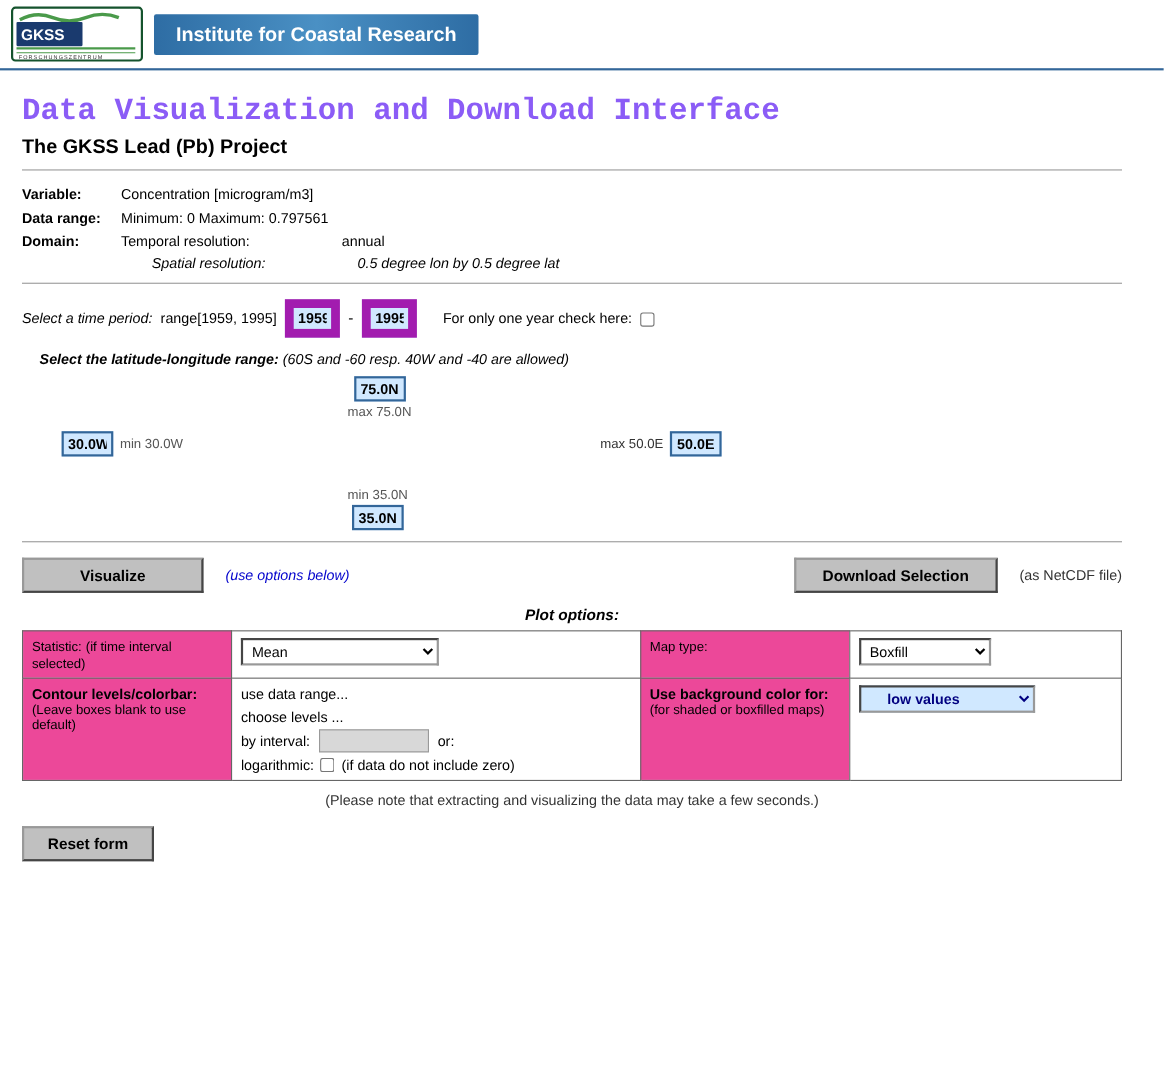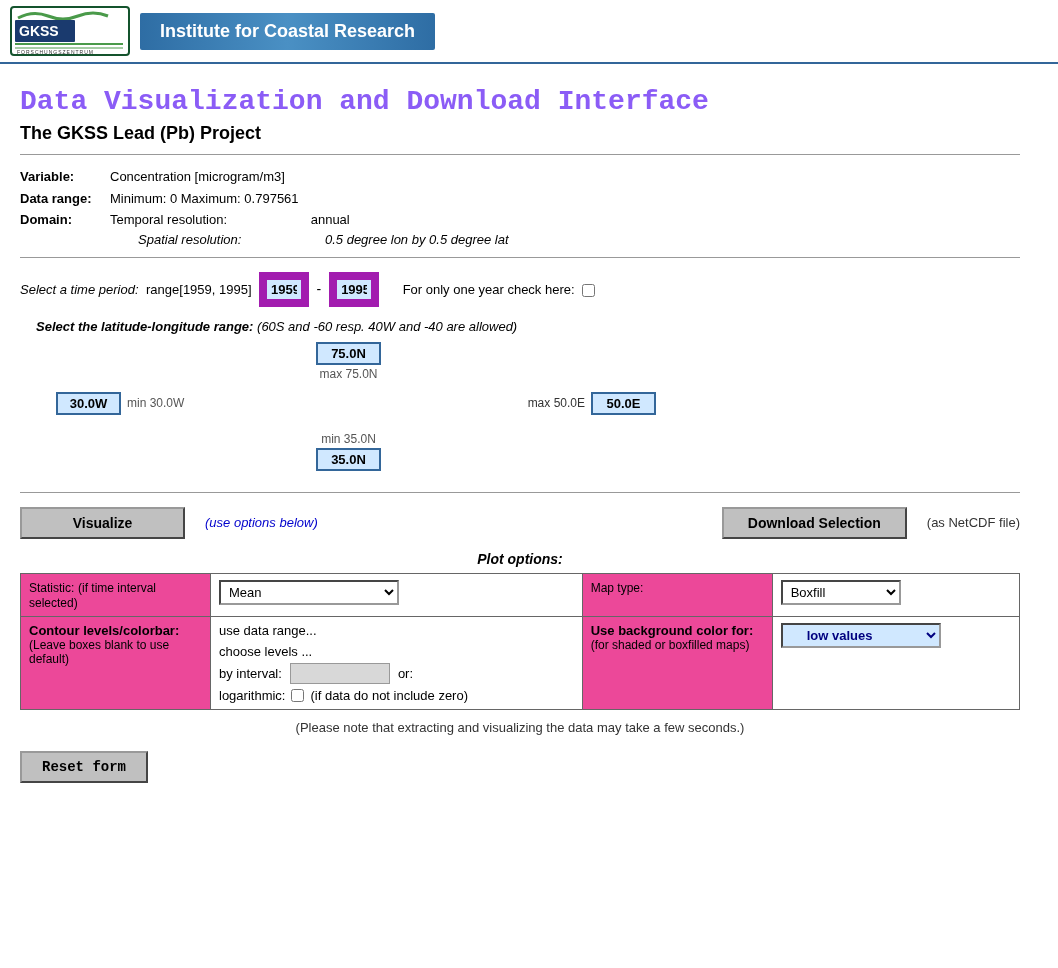--- a/index.html
+++ b/index.html
@@ -141,21 +141,21 @@
       font-size: 13px;
       margin-bottom: 8px;
     }
     .latlon-input {
       border: 2px solid #336699;
       background: #d0e8ff;
       color: #000;
       font-weight: bold;
       font-size: 13px;
       padding: 2px 4px;
-      width: 65px;
+      width: 47px;
       text-align: center;
       font-family: Arial, sans-serif;
     }
     .latlon-grid {
       position: relative;
       width: 600px;
       height: 140px;
       margin: 0 auto 0 20px;
     }
     .latlon-north {
@@ -192,21 +192,21 @@
       gap: 6px;
     }
     .latlon-east-label {
       font-family: Arial, sans-serif;
       font-size: 12px;
       color: #555;
     }
     .latlon-south {
       position: absolute;
       left: 260px;
-      bottom: 11px;
+      bottom: 0;
       text-align: center;
     }
     .latlon-south-label {
       font-family: Arial, sans-serif;
       font-size: 12px;
       color: #555;
       margin-bottom: 2px;
     }
     .max-label {
       font-family: Arial, sans-serif;
@@ -332,21 +332,21 @@
       margin: 10px 0;
     }
 
     
     .btn-reset {
       background: #c0c0c0;
       border: 2px outset #999;
       color: #000;
       font-size: 14px;
       font-weight: bold;
-      font-family: Liberation Mono, monospace;
+      font-family: Liberation Sans, sans-serif;
       padding: 6px 20px;
       cursor: pointer;
       min-width: 120px;
       margin: 6px 0;
     }
 
     .checkbox-input {
       vertical-align: middle;
     }
   </style>

